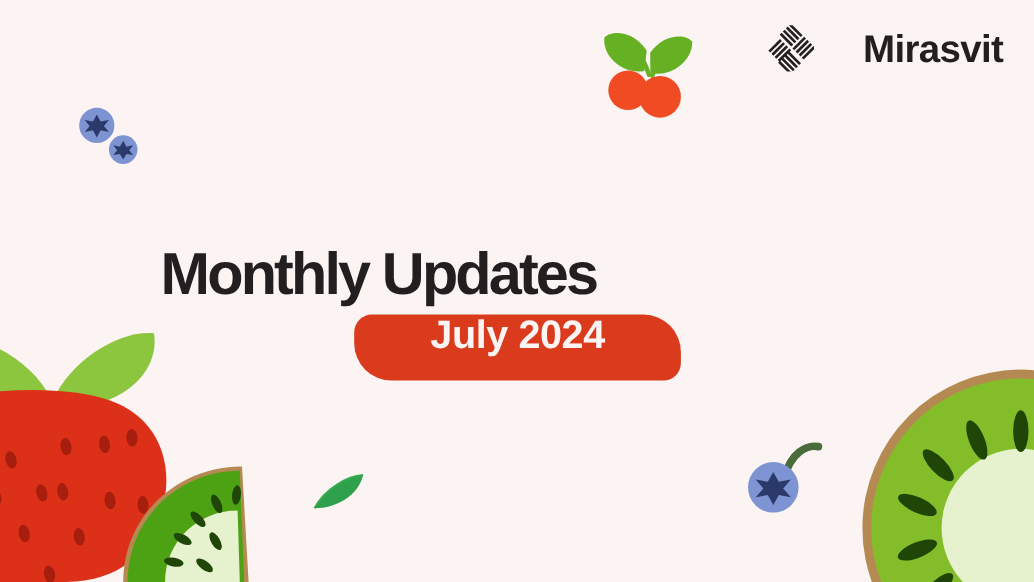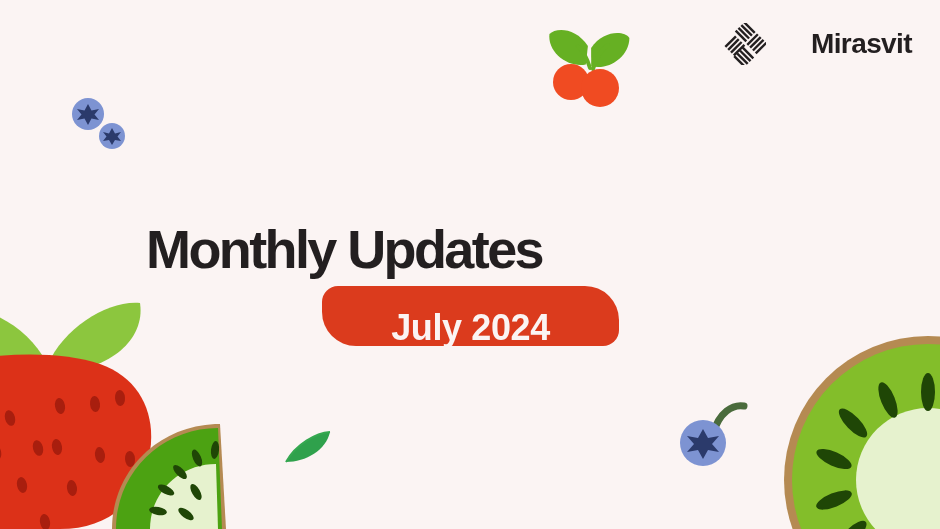--- a/index.html
+++ b/index.html
@@ -23,21 +23,21 @@
   }
   
   #brand{
     position:absolute;
     right:28px;top:22px;
     display:flex;align-items:center;gap:14px;
     height:44px;
   }
   #brand-mark{width:42px;height:42px;display:block;}
   #brand-name{
-    font-size:28px;
+    font-size:35px;
     font-weight:bold;
     letter-spacing:-0.6px;
     color:#231F20;
     line-height:1;
     white-space:nowrap;
     margin-left:31px;
   }
   
   #headline{
     position:absolute;
@@ -49,21 +49,21 @@
     line-height:1;
     white-space:nowrap;
   }
   
   #date-badge{
     position:absolute;
     left:322px;top:286px;
     width:297px;height:60px;
     background:#DB3B1D;
     border-radius:16px 34px 16px 34px;
-    display:flex;align-items:flex-end;justify-content:center;
+    display:flex;align-items:flex-start;justify-content:center;
     border:none;
     padding:0;
   }
   #date-badge-label{
     font-size:36px;
     font-weight:bold;
     color:#FBF4F3;
     letter-spacing:-0.4px;
     line-height:1;
     white-space:nowrap;

